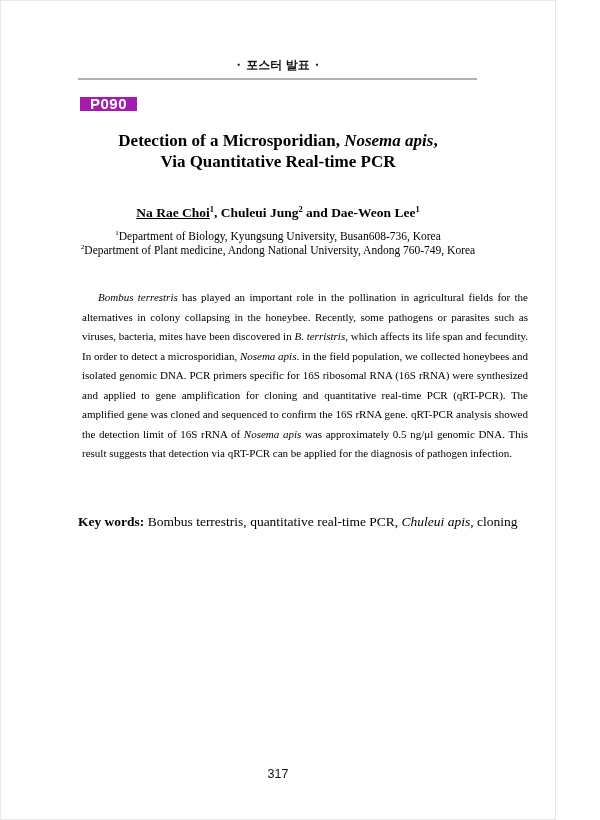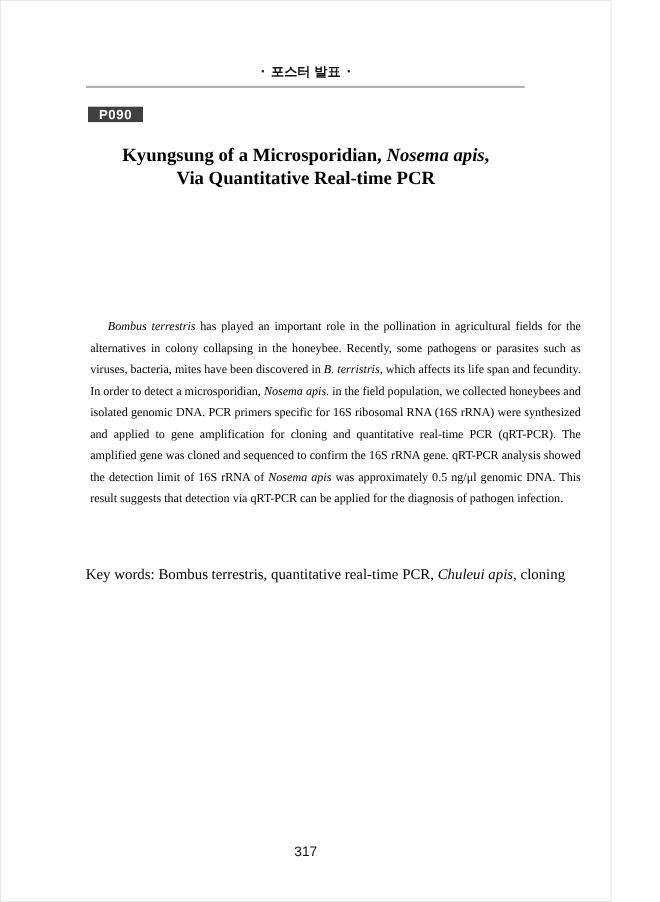--- a/index.html
+++ b/index.html
@@ -21,23 +21,23 @@
     font-weight:bold;font-size:12px;color:#141414;
   }
   .header .sq{font-size:8px;vertical-align:2px;padding:0 6px;}
   .rule{
     position:absolute;top:77px;left:77px;right:78px;height:2px;
     background:#b1b1b1;
   }
   
   .chip{
     position:absolute;top:96px;left:79px;
-    background:#404040;color:#fff;
+    background:#a21caf;color:#fff;
     font-family:"Liberation Sans","DejaVu Sans",sans-serif;
-    font-weight:bold;font-size:12px;line-height:14px;
+    font-weight:bold;font-size:15px;line-height:14px;
     height:14px;padding:0 10px;letter-spacing:.5px;
   }
   
   .title{
     position:absolute;top:130px;left:50px;right:50px;margin:0;
     text-align:center;font-weight:bold;font-size:17px;line-height:20.5px;color:#000;
   }
   .title .tline{display:block;}
   
   .authors{
@@ -76,25 +76,30 @@
 
   <div class="header">
     <span class="sq">▪</span><span>포스터 발표</span><span class="sq">▪</span>
   </div>
 
   <div class="rule"></div>
 
   <div class="chip">P090</div>
 
   <h1 class="title">
-    <span class="tline"><span>Kyungsung of a Microsporidian, </span><span style="font-style: italic;">Nosema apis</span><span>,</span></span>
+    <span class="tline"><span>Detection of a Microsporidian, </span><span style="font-style: italic;">Nosema apis</span><span>,</span></span>
     <span class="tline">Via Quantitative Real-time PCR</span>
   </h1>
 
+  <div class="authors"><span style="text-decoration: underline;">Na Rae Choi</span><sup>1</sup><span>, Chuleui Jung</span><sup>2</sup><span> and Dae-Weon Lee</span><sup>1</sup></div>
 
+  <div class="affils">
+    <div><sup>1</sup><span>Department of Biology, Kyungsung University, Busan608-736, Korea</span></div>
+    <div><sup>2</sup><span>Department of Plant medicine,  Andong National University, Andong 760-749, Korea</span></div>
+  </div>
 
   <p class="abstract"><span style="font-style: italic;">Bombus terrestris</span><span> has played an important role in the pollination in agricultural fields for the alternatives in colony collapsing in the honeybee. Recently, some pathogens or parasites such as viruses, bacteria, mites have been discovered in </span><span style="font-style: italic;">B. terristris</span><span>, which affects its life span and fecundity. In order to detect a microsporidian, </span><span style="font-style: italic;">Nosema apis</span><span>. in the field population, we collected honeybees and isolated genomic DNA. PCR primers specific for 16S ribosomal RNA (16S rRNA) were synthesized and applied to gene amplification for cloning and quantitative real-time PCR (qRT-PCR). The amplified gene was cloned and sequenced to confirm the 16S rRNA gene. qRT-PCR analysis showed the detection limit of 16S rRNA of </span><span style="font-style: italic;">Nosema apis</span><span> was approximately 0.5 ng/μl genomic DNA. This result suggests that detection via qRT-PCR can be applied for the diagnosis of pathogen infection.</span></p>
 
-  <p class="keywords"><span style="font-weight: normal;">Key words:</span><span> </span><span style="">Bombus terrestris,</span><span> quantitative real-time PCR, </span><span style="font-style: italic;">Chuleui apis,</span><span> cloning</span></p>
+  <p class="keywords"><span style="font-weight: bold;">Key words:</span><span> </span><span style="">Bombus terrestris,</span><span> quantitative real-time PCR, </span><span style="font-style: italic;">Chuleui apis,</span><span> cloning</span></p>
 
   <div class="pagenum">317</div>
 
 </div>
 
 </body></html>

